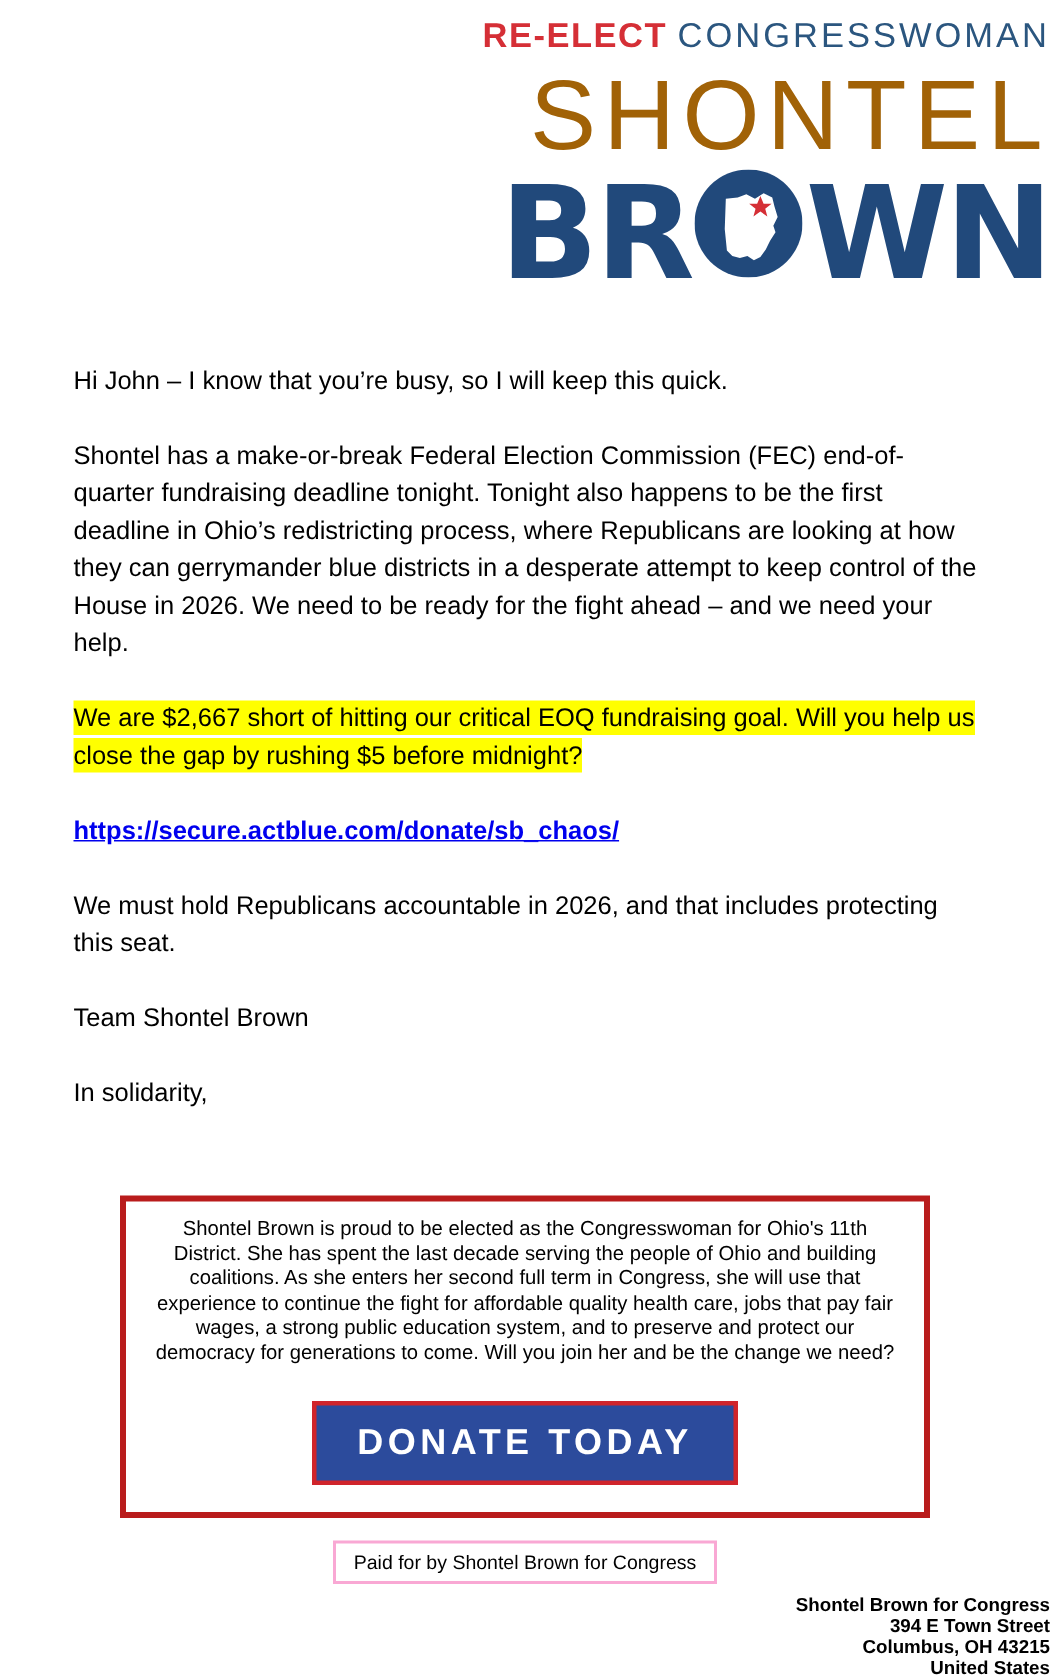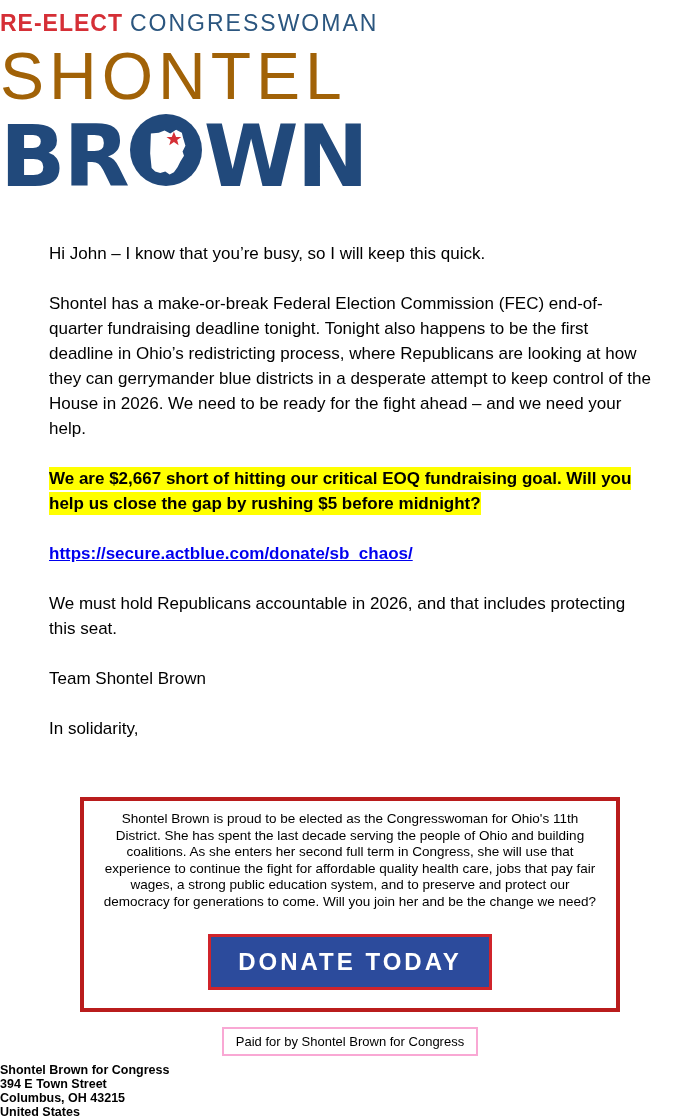--- a/index.html
+++ b/index.html
@@ -6,21 +6,21 @@
   body {
     width: 700px;
     min-height: 1120px;
     background: #ffffff;
     color: #000000;
     font-family: "Liberation Sans", sans-serif;
   }
   .email-wrap { width: 700px; }
 
   
-  .logo { text-align: left; padding-top: 12px; line-height: 1; }
+  .logo { text-align: right; padding-top: 12px; line-height: 1; }
   .logo-line1 { font-size: 23px; letter-spacing: 1px; white-space: nowrap; }
   .logo-reelect { color: #d52f36; font-weight: bold; margin-right: 7px; }
   .logo-congresswoman { color: #2b567f; font-weight: 300; letter-spacing: 2px; }
   .logo-first {
     margin-top: 8px;
     font-size: 66px; font-weight: 300; color: #a16207;
     letter-spacing: 5px; line-height: 1.0;
   }
   .logo-last {
     margin-top: 4px;
@@ -28,21 +28,21 @@
     font-size: 86px; font-weight: bold; color: #21497b;
     letter-spacing: -2px; line-height: 1.0; white-space: nowrap;
   }
   .logo-last .o-icon { height: 72px; width: 72px; margin: 0 2px; vertical-align: baseline; }
 
   
   .body-col { width: 602px; margin: 0 auto; font-size: 17px; line-height: 25px; }
   .body-col p { margin: 25px 0; }
   .greeting { margin-top: 42px !important; }
   .highlight-text {
-    font-weight: bold;
+    font-weight: normal;
     background: #ffff00;
     padding: 2px 0;
     box-decoration-break: clone;
     -webkit-box-decoration-break: clone;
   }
   .donate-link {
     color: #0000ee; font-weight: bold; text-decoration: underline;
     word-break: break-all;
   }
 
@@ -73,21 +73,21 @@
 
   
   .paid-box {
     width: fit-content;
     margin: 15px auto 7px auto;
     border: 2px solid #f9a8d4;
     padding: 5px 12px;
     font-size: 13px;
     text-align: center;
   }
-  .address { text-align: left; font-size: 12.5px; font-weight: bold; line-height: 14px; }
+  .address { text-align: right; font-size: 12.5px; font-weight: bold; line-height: 14px; }
 </style>
 </head>
 <body>
 
 <div class="email-wrap">
 
   <div class="logo">
     <div class="logo-line1">
       <span class="logo-reelect">RE-ELECT</span><span class="logo-congresswoman">CONGRESSWOMAN</span>
     </div>

